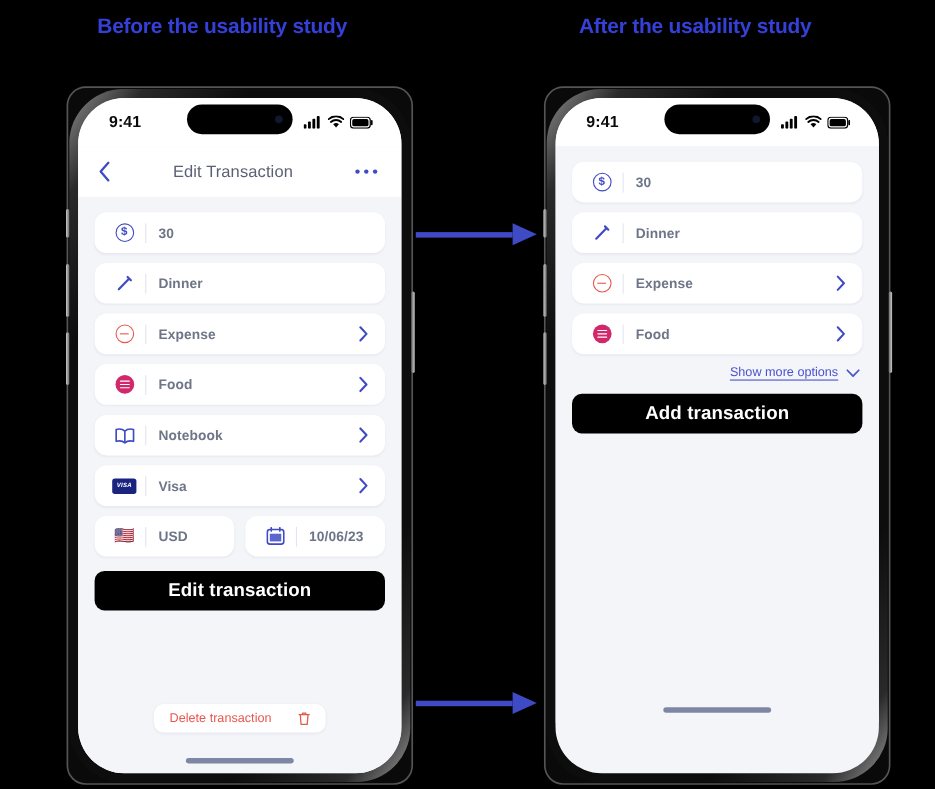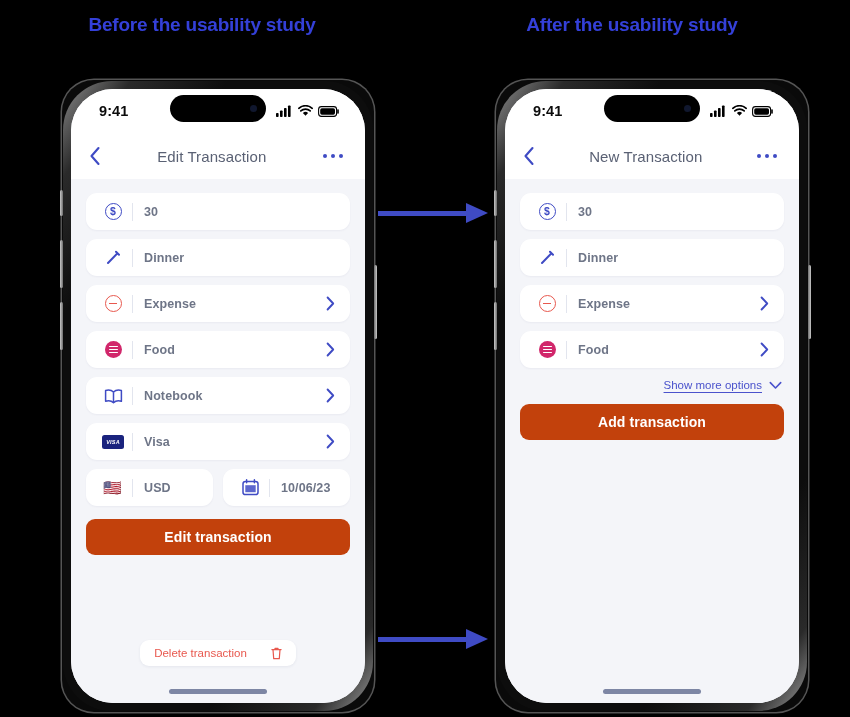--- a/index.html
+++ b/index.html
@@ -22,21 +22,21 @@
     letter-spacing: -0.2px;
   }
   #heading-left  { left: 87px;  top: 12px; width: 230px; }
   #heading-right { left: 517px; top: 12px; width: 230px; text-align: center; }
 
   
   .phone {
     position: absolute;
     width: 312px; height: 632px;
     background: #0a0a0a;
-    border-radius: 32px;
+    border-radius: 16px;
     box-shadow: 0 0 0 1.5px #555, 0 10px 26px rgba(0,0,0,.8);
   }
   #phone-left  { left: 62px;  top: 80px; }
   #phone-right { left: 496px; top: 80px; }
 
   .phone::before { 
     content:"";
     position:absolute; inset:1px;
     border-radius: 49px;
     background: linear-gradient(125deg,#8d8d8d 0%, #2a2a2a 9%, #0d0d0d 22%, #0d0d0d 78%, #2a2a2a 92%, #9a9a9a 100%);
@@ -98,22 +98,22 @@
   .f-sep { width:1px; height:18px; background:#e2e5ee; margin: 0 11px 0 4px; }
   .f-label { font-size: 12.5px; color:#6e7587; flex:1; letter-spacing:.1px;font-weight:bold; }
   .f-chev { color:#3f4bc4; font-size:15px; font-weight:700; line-height:1; margin-right:2px; }
 
   .row-two { display:flex; gap:10px; margin-bottom: 9px; }
   .row-two .field { flex:1; margin-bottom:0; }
 
   .cta {
     margin-top: 13px;
     height: 36px; border-radius: 9px;
-    background:#c2410c; color:#fff;
-    font-size: 14px; font-weight:700;
+    background:#000000; color:#fff;
+    font-size: 17px; font-weight:700;
     display:flex; align-items:center; justify-content:center;
     letter-spacing:.1px;
     border: none; width:100%;
     font-family: "Liberation Sans", sans-serif;
     cursor: pointer;
   }
 
   .more-row { display:flex; align-items:center; justify-content:flex-end; gap:7px; margin: 11px 2px 0 0; }
   .more-link {
     font-size: 11.5px; color:#4a52cc; text-decoration: underline;
@@ -356,31 +356,20 @@
             <path d="M0.8 3.3 a10 10 0 0 1 13.4 0" stroke="#000" stroke-width="1.7" fill="none" stroke-linecap="round"></path>
           </svg>
           <svg width="21" height="11" viewBox="0 0 21 11">
             <rect x="0.6" y="0.6" width="18" height="9.8" rx="2.8" fill="none" stroke="#000" stroke-width="1.1"></rect>
             <rect x="2.2" y="2.2" width="14.8" height="6.6" rx="1.7" fill="#000"></rect>
             <path d="M20 4 v3" stroke="#000" stroke-width="1.6" stroke-linecap="round"></path>
           </svg>
         </div>
       </div>
 
-      <div class="navbar">
-        <svg width="12" height="20" viewBox="0 0 12 20">
-          <path d="M9.5 2 L2.5 10 L9.5 18" stroke="#3f4bc4" stroke-width="2.1" fill="none" stroke-linecap="round" stroke-linejoin="round"></path>
-        </svg>
-        <div class="nav-title">New Transaction</div>
-        <div class="nav-dots">
-            <i></i>
-            <i></i>
-            <i></i>
-          </div>
-      </div>
 
       <div class="content">
 
         <div class="field">
           <span class="f-icon">
               <span class="usd-circle">$</span>
             </span>
           <span class="f-sep"></span>
           <span class="f-label">30</span>
         </div>

